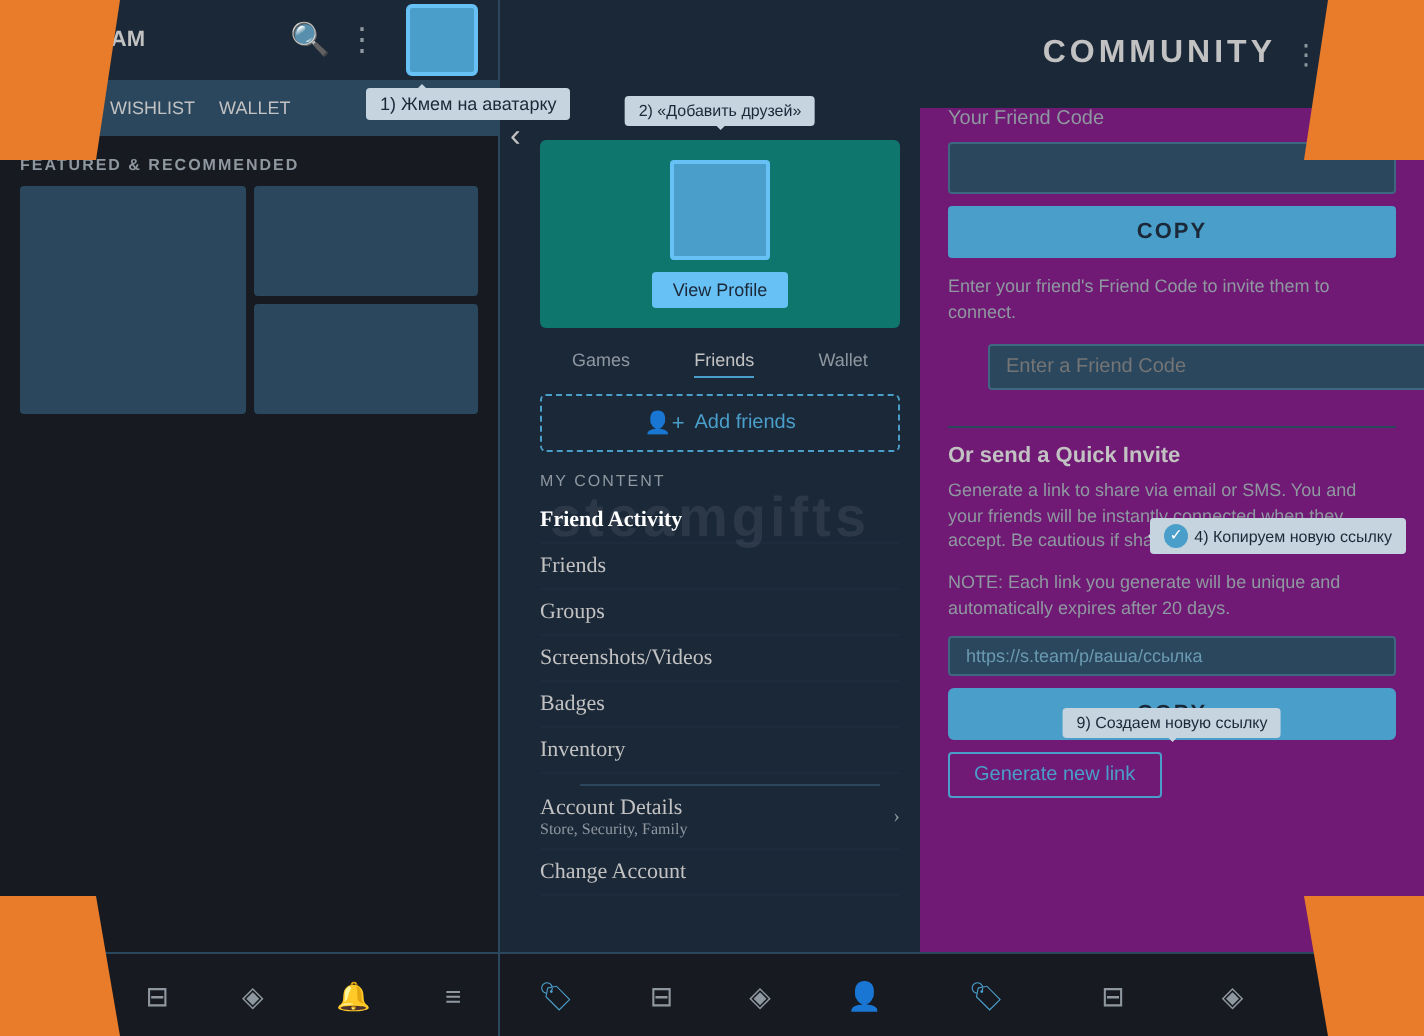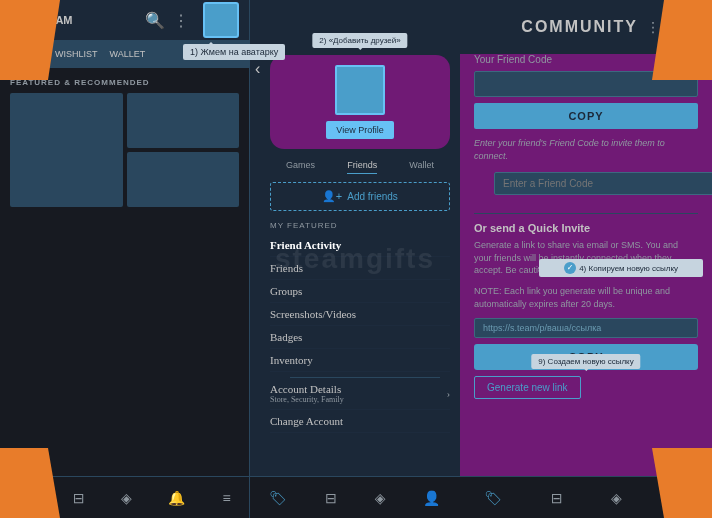--- a/index.html
+++ b/index.html
@@ -196,23 +196,23 @@
       position: absolute;
       top: 60px; left: 5px;
       color: #c2c2c2;
       font-size: 16px;
       cursor: pointer;
       z-index: 5;
     }
 
     
     .profile-card {
-      background: #701a75;
-      margin: 55px 10px 0 20px;
-      border-radius: 14px;
+      background: #0f766e;
+      margin: 70px 10px 0 20px;
+      border-radius: 3px;
       padding: 10px;
       position: relative;
     }
     .profile-avatar {
       width: 50px; height: 50px;
       background: #4a9eca;
       border: 2px solid #67c1f5;
       border-radius: 2px;
       margin: 0 auto 6px;
       display: block;
@@ -418,21 +418,20 @@
       cursor: pointer;
       letter-spacing: 1px;
       margin-bottom: 8px;
     }
 
     .invite-description {
       color: #8f98a0;
       font-size: 9px;
       line-height: 1.4;
       margin-bottom: 10px;
-      font-style: italic;
     }
 
     .enter-code-input {
       width: 100%;
       background: #2a475e;
       border: 1px solid #3d6880;
       color: #6a9ab0;
       font-size: 10px;
       padding: 5px 8px;
       border-radius: 2px;
@@ -462,21 +461,21 @@
     }
 
     
     .tooltip-4 {
       position: absolute;
       right: -5px;
       top: 20px;
       background: #c6d4df;
       color: #1b2838;
       font-size: 8px;
-      padding: 3px 25px;
+      padding: 3px 7px;
       border-radius: 2px;
       white-space: nowrap;
       z-index: 20;
       display: flex;
       align-items: center;
       gap: 3px;
     }
     .tooltip-4::before {
       content: '✓';
       display: inline-block;
@@ -630,21 +629,21 @@
       <span class="profile-tab">Games</span>
       <span class="profile-tab active">Friends</span>
       <span class="profile-tab">Wallet</span>
     </div>
 
     <button class="add-friends-btn">
       <span class="add-friends-icon">👤+</span>
       <span>Add friends</span>
     </button>
 
-    <div class="my-content-label">MY FEATURED</div>
+    <div class="my-content-label">MY CONTENT</div>
 
     <div class="menu-list">
       <div class="menu-item bold">
         <span>Friend Activity</span>
       </div>
       <div class="menu-item">
         <span>Friends</span>
       </div>
       <div class="menu-item">
         <span>Groups</span>

